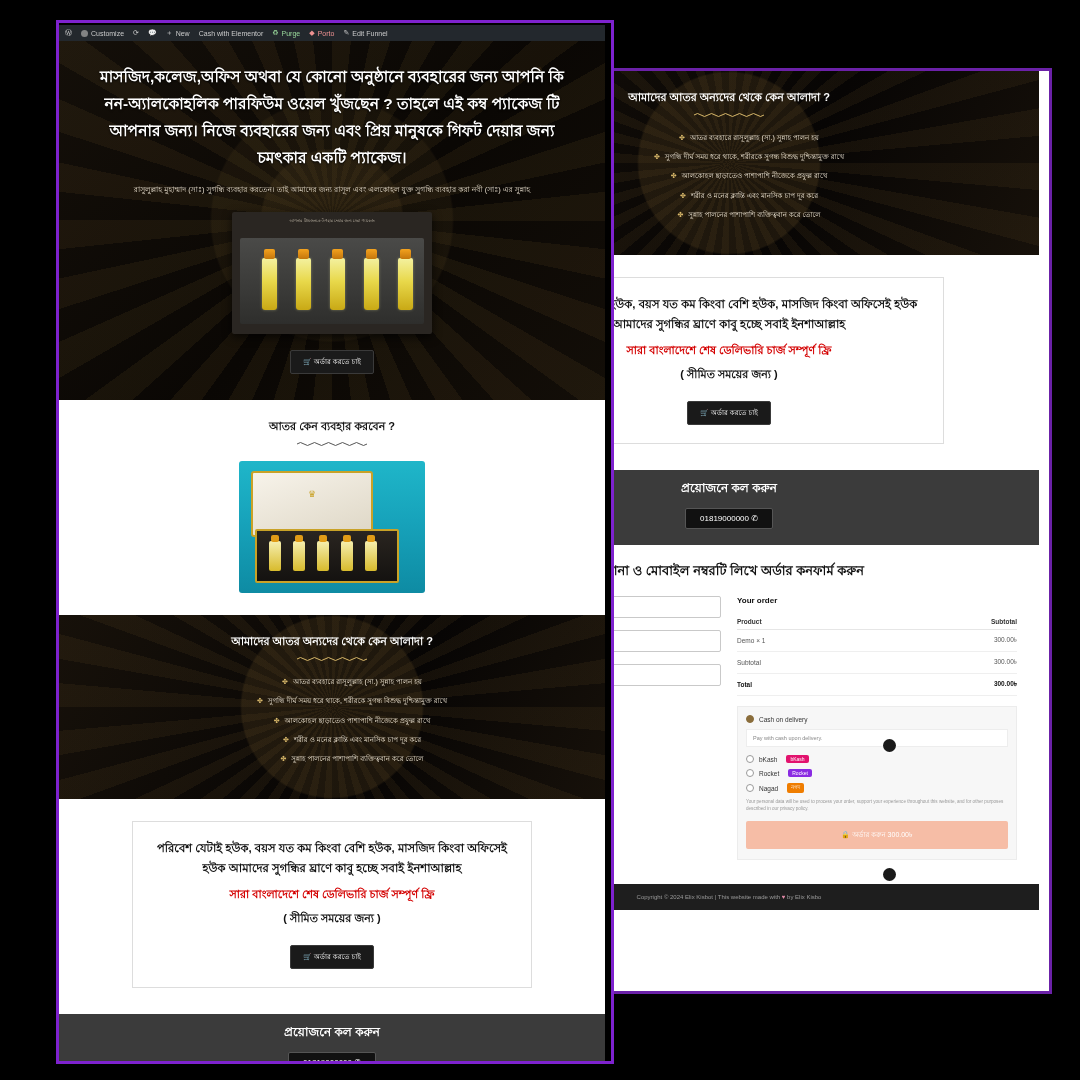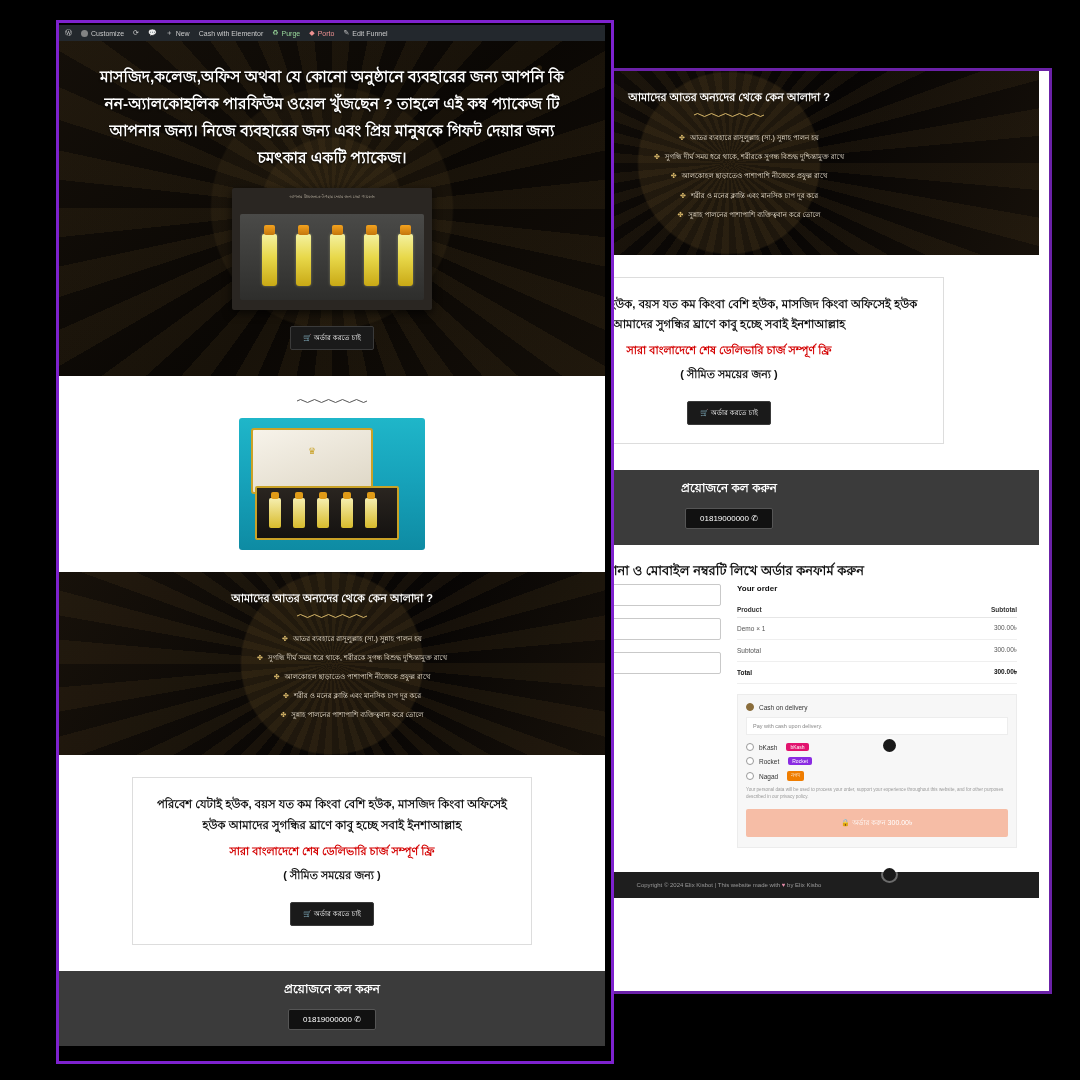--- a/index.html
+++ b/index.html
@@ -129,21 +129,21 @@
   .callstrip{background:#3b3b3b;color:#fff;text-align:center;padding:9px 0 16px;}
   .callstrip h3{margin:0;font-size:12px;font-weight:700;}
   .phonebtn{
     display:inline-block;margin-top:9px;background:#111;color:#fff;border:1px solid #555;
     font-size:8px;padding:5px 14px;border-radius:2px;cursor:pointer;
   }
 
   
   .order-sec{background:#fff;padding:16px 22px 24px;}
   .order-title{text-align:center;font-size:13px;font-weight:700;color:#111;}
-  .order-grid{display:flex;gap:16px;margin-top:2px;}
+  .order-grid{display:flex;gap:16px;margin-top:14px;}
   .fields{width:50%;}
   .fields input{
     display:block;width:100%;box-sizing:border-box;height:22px;margin-bottom:12px;
     border:1px solid #c9c9c9;border-radius:2px;background:#fff;font-size:7px;padding:0 6px;
     font-family:"Liberation Sans",sans-serif;color:#333;
   }
   .yourorder{width:50%;}
   .yourorder h4{margin:0 0 9px;font-size:8px;color:#111;}
   .otable{width:100%;border-collapse:collapse;font-size:6.5px;color:#555;}
   .otable th{text-align:left;font-weight:700;color:#333;border-bottom:1px solid #e6e6e6;padding:4px 0;}
@@ -305,37 +305,39 @@
         <span class="ab-item">
             <span>Cash with Elementor</span>
           </span>
         <span class="ab-item ab-green">♻ <span>Purge</span></span>
         <span class="ab-item ab-red">◆ <span>Porto</span></span>
         <span class="ab-item">✎ <span>Edit Funnel</span></span>
       </div>
 
       <div class="hero">
         <div class="hero-title">মাসজিদ,কলেজ,অফিস অথবা যে কোনো অনুষ্ঠানে ব্যবহারের জন্য আপনি কি নন-অ্যালকোহলিক পারফিউম ওয়েল খুঁজছেন ? তাহলে এই কম্ব প্যাকেজ টি আপনার জন্য। নিজে ব্যবহারের জন্য এবং প্রিয় মানুষকে গিফট দেয়ার জন্য চমৎকার একটি প্যাকেজ।</div>
+        <div class="hero-sub">রাসুলুল্লাহ মুহাম্মাদ (সাঃ) সুগন্ধি ব্যবহার করতেন। তাই আমাদের জন্য রাসূল এবং এলকোহল যুক্ত সুগন্ধি ব্যবহার করা নবী (সাঃ) এর সুন্নাহ</div>
         <div class="hero-img">
           <div class="capline">আপনার প্রিয়জনকে উপহার দেয়ার জন্য সেরা প্যাকেজ</div>
           <div class="tray">
             <span class="vial" style="left:22px;"></span>
             <span class="vial" style="left:56px;"></span>
             <span class="vial" style="left:90px;"></span>
             <span class="vial" style="left:124px;"></span>
             <span class="vial" style="left:158px;"></span>
           </div>
         </div>
         <button class="ctabtn">
           <span>🛒</span>
           <span>অর্ডার করতে চাই</span>
         </button>
       </div>
 
       <div class="white-sec">
+        <div class="wsec-title">আতর কেন ব্যবহার করবেন ?</div>
         <svg class="squig" viewBox="0 0 70 6">
           <path d="M0 3 q3.5 -3 7 0 t7 0 t7 0 t7 0 t7 0 t7 0 t7 0 t7 0 t7 0 t7 0" fill="none" stroke="#555" stroke-width="1"></path>
         </svg>
         <div class="box-img">
           <div class="lid">
               <span class="crest">♛</span>
             </div>
           <div class="base">
             <span class="bv" style="left:12px;"></span>
             <span class="bv" style="left:36px;"></span>

